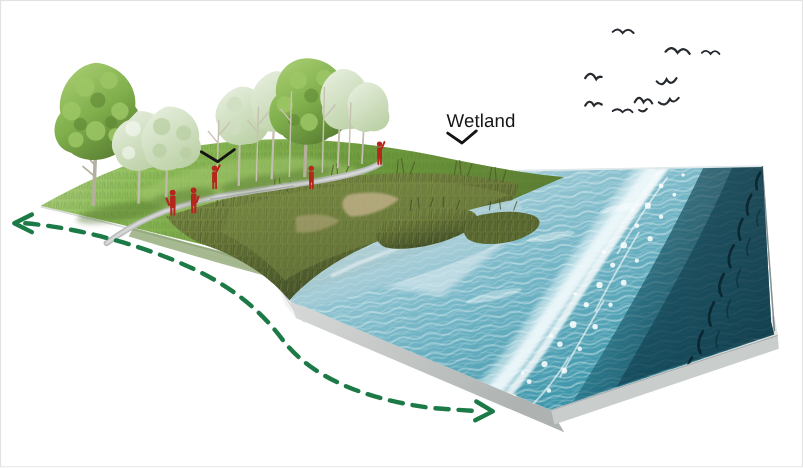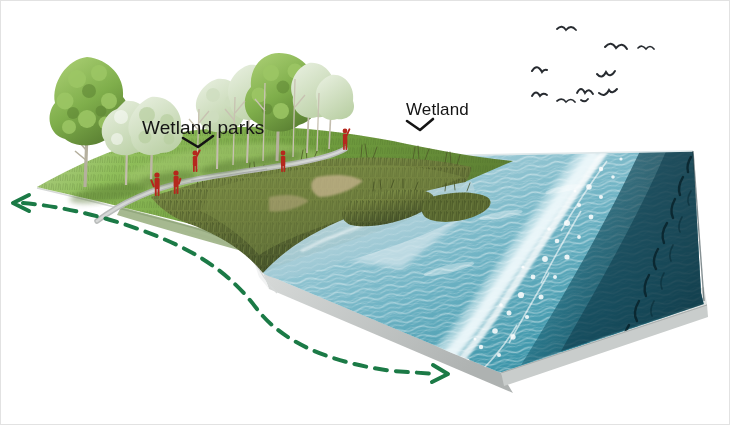--- a/index.html
+++ b/index.html
@@ -493,17 +493,16 @@
                C214,262 238,284 256,308
                C282,342 330,362 392,370 L436,373" fill="none" stroke="#1b7a46" stroke-width="4" stroke-dasharray="12 9" stroke-linecap="round"></path>
 
       <path d="M28,194 L12,202 L28,210" fill="none" stroke="#1b7a46" stroke-width="4" stroke-linecap="round" stroke-linejoin="round"></path>
 
       <path d="M432,364 L447,373 L431,381" fill="none" stroke="#1b7a46" stroke-width="4" stroke-linecap="round" stroke-linejoin="round"></path>
     </g>
 
   </svg>
 
-  <div class="label" id="lbl-parks">Wetland parks</div>
 
   <div class="label" id="lbl-wetland">Wetland</div>
 
 </div>
 
 </body></html>

